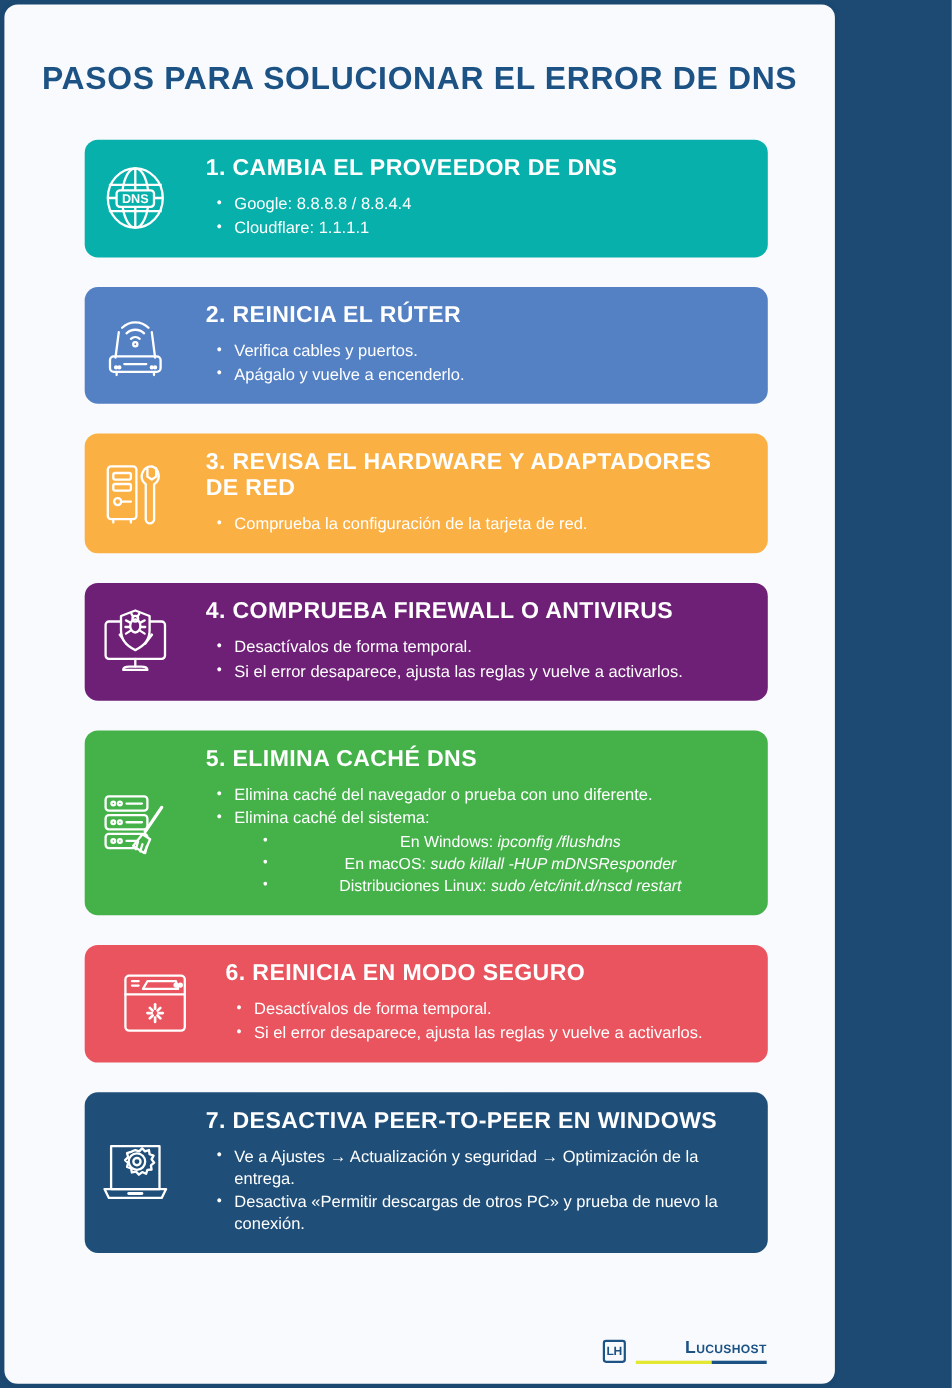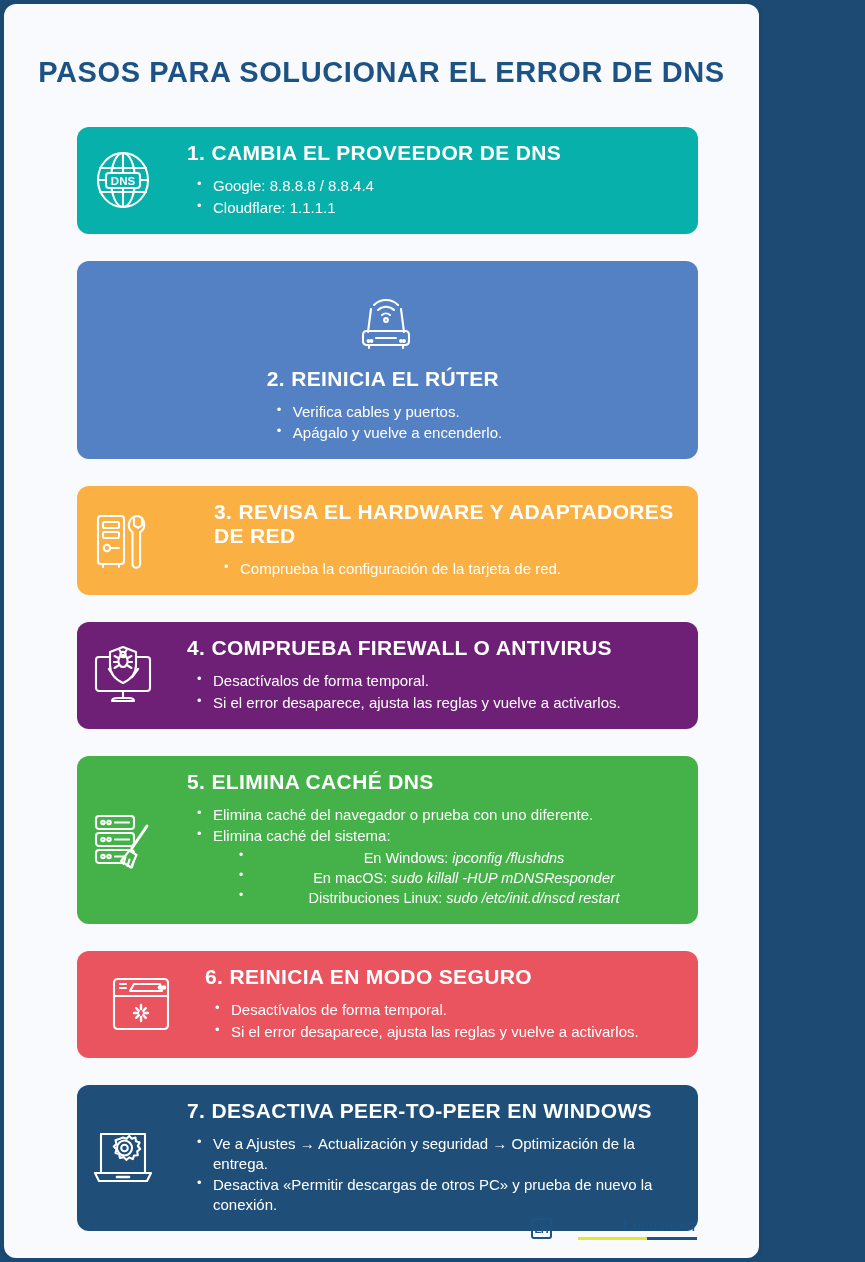--- a/index.html
+++ b/index.html
@@ -111,21 +111,21 @@
   }
   .cmd { font-style: italic; }
 
   
   .footer {
     position: absolute;
     right: 62px;
     bottom: 18px;
     display: flex;
     align-items: center;
-    gap: 26px;
+    gap: 9px;
   }
   .logo-mark {
     width: 21px;
     height: 21px;
     border: 2px solid #1d5285;
     border-radius: 3px;
     display: flex;
     align-items: center;
     justify-content: center;
     color: #1d5285;
@@ -176,21 +176,21 @@
     </svg>
         </div>
         <div class="card-body">
           <div class="card-title"><span>1.</span> <span>CAMBIA EL PROVEEDOR DE DNS</span></div>
           <ul class="bullets">
             <li><span>Google: 8.8.8.8 / 8.8.4.4</span></li>
             <li><span>Cloudflare: 1.1.1.1</span></li>
           </ul>
         </div>
       </div>
-      <div class="card" style="background: rgb(84, 128, 196); flex-direction: column;">
+      <div class="card" style="background: rgb(84, 128, 196);">
         <div class="card-icon">
           <svg width="64" height="64" viewBox="0 0 64 64" fill="none" stroke="#fff" stroke-width="2.1" stroke-linecap="round">
       <path d="M20 16a17 17 0 0 1 24 0"></path>
       <path d="M24 21a11.5 11.5 0 0 1 16 0"></path>
       <path d="M28 26a6 6 0 0 1 8 0"></path>
       <circle cx="32" cy="31" r="1.9"></circle>
       <line x1="17" y1="20" x2="14" y2="43"></line>
       <line x1="47" y1="20" x2="50" y2="43"></line>
       <rect x="9" y="42" width="46" height="14" rx="3.5"></rect>
       <line x1="22" y1="49" x2="42" y2="49"></line>
@@ -203,21 +203,21 @@
     </svg>
         </div>
         <div class="card-body">
           <div class="card-title"><span>2.</span> <span>REINICIA EL RÚTER</span></div>
           <ul class="bullets">
             <li><span>Verifica cables y puertos.</span></li>
             <li><span>Apágalo y vuelve a encenderlo.</span></li>
           </ul>
         </div>
       </div>
-      <div class="card" style="background: rgb(251, 176, 67); gap: 27px;">
+      <div class="card" style="background: rgb(251, 176, 67);">
         <div class="card-icon">
           <svg width="64" height="64" viewBox="0 0 64 64" fill="none" stroke="#fff" stroke-width="2.1" stroke-linecap="round" stroke-linejoin="round">
       <rect x="7" y="7" width="26" height="48" rx="3"></rect>
       <rect x="12" y="13" width="16" height="6" rx="1.6"></rect>
       <rect x="12" y="23" width="16" height="6" rx="1.6"></rect>
       <circle cx="16" cy="39" r="3.2"></circle>
       <line x1="19" y1="39" x2="28" y2="39"></line>
       <line x1="12" y1="55" x2="12" y2="58"></line>
       <line x1="28" y1="55" x2="28" y2="58"></line>
       <path d="M47 7a9 9 0 0 0-5.5 16.2V55a3.8 3.8 0 0 0 7.6 0V23.2A9 9 0 0 0 47 7zm-4 1.8v7.5l4 2.6 4-2.6V8.8"></path>

